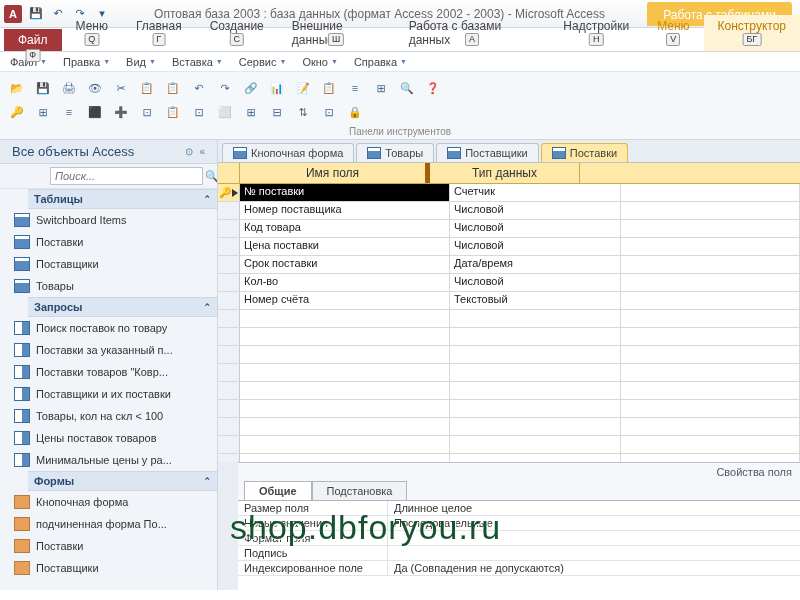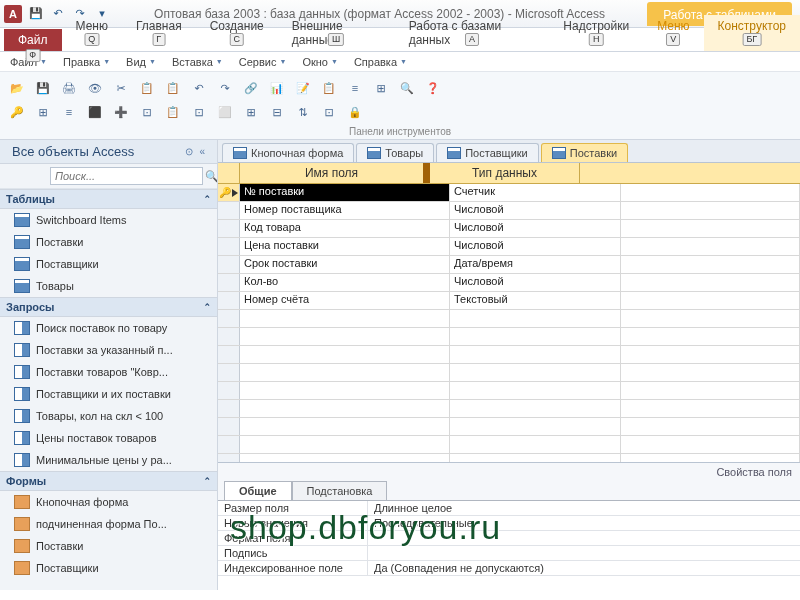--- a/index.html
+++ b/index.html
@@ -36,53 +36,53 @@
 
 .main { display: flex; height: calc(600px - 28px - 24px - 20px - 78px); }
 
 
 .navpane { width: 218px; border-right: 1px solid #cfd6e0; background: #f1f4f8; overflow: hidden; display: flex; flex-direction: column; }
 .nav-header { background: #e4ebf3; padding: 4px 12px; font-size: 13px; color: #2a4a72; display: flex; align-items: center; justify-content: space-between; border-bottom: 1px solid #cfd6e0; }
 .nav-header .chev { font-size: 10px; color: #5a7ca8; }
 .nav-search { display: flex; padding: 3px 4px; gap: 2px; background: #f1f4f8; border-bottom: 1px solid #dfe5ec; }
 .nav-search input { flex: 1; border: 1px solid #b9c4d2; padding: 2px 4px; font-size: 11px; font-style: italic; color: #888; background: #fff; margin-left: 46px; }
 .nav-search .sbtn { width: 18px; display: flex; align-items: center; justify-content: center; color: #5a7ca8; }
-.nav-group-hdr { background: #dce6f2; padding: 3px 6px; font-size: 11px; font-weight: bold; color: #2a4a72; display: flex; justify-content: space-between; align-items: center; border-top: 1px solid #cfd6e0; border-bottom: 1px solid #cfd6e0; }
+.nav-group-hdr { background: #dce6f2; padding: 3px 6px; font-size: 11px; font-weight: bold; color: #2a4a72; display: flex; justify-content: space-between; align-items: center; border-top: 1px solid #cfd6e0; border-bottom: 1px solid #cfd6e0; margin-left: 28px; }
 .nav-item { display: flex; align-items: center; gap: 6px; padding: 4px 8px 4px 14px; font-size: 11px; color: #333; }
 .nav-item .nicon { width: 16px; height: 14px; }
 .nav-item.table .nicon { background: linear-gradient(#fff,#fff) 0 0/100% 3px no-repeat, linear-gradient(#5a8bc0,#5a8bc0); border: 1px solid #3a6aa0; }
 .nav-item.query .nicon { background: linear-gradient(#fff,#fff) 0 0/50% 100% no-repeat, linear-gradient(#5a8bc0,#5a8bc0); border: 1px solid #3a6aa0; }
 .nav-item.form .nicon { background: #e8a05a; border: 1px solid #b87a3a; }
 
 
 .design { flex: 1; background: #e8edf3; display: flex; flex-direction: column; }
 .doc-tabs { height: 22px; display: flex; align-items: flex-end; padding: 2px 4px 0; gap: 2px; background: #e8edf3; }
 .doc-tab { display: flex; align-items: center; gap: 4px; padding: 3px 10px; background: #eef2f7; border: 1px solid #b9c4d2; border-bottom: none; border-radius: 3px 3px 0 0; font-size: 11px; color: #444; }
 .doc-tab.active { background: #ffe9a8; border-color: #e0b84a; }
 .doc-tab .ticon { width: 14px; height: 12px; background: linear-gradient(#fff,#fff) 0 0/100% 3px no-repeat, #5a8bc0; border: 1px solid #3a6aa0; }
 
 .design-grid { flex: 1; background: #fff; border-top: 1px solid #b9c4d2; overflow: hidden; display: flex; flex-direction: column; }
 .grid-header { display: flex; background: #ffe9a8; border-bottom: 1px solid #caa94a; }
 .grid-header .rowsel { width: 22px; border-right: 1px solid #caa94a; }
 .grid-header .col { text-align: center; padding: 3px 0; font-size: 12px; color: #333; }
-.grid-header .col1 { width: 190px; border-right: 7px solid #a16207; }
+.grid-header .col1 { width: 190px; border-right: 5px solid #a16207; }
 .grid-header .col2 { width: 150px; border-right: 1px solid #caa94a; }
 .grid-body { flex: 1; overflow: auto; }
 .grid-row { display: flex; height: 18px; border-bottom: 1px solid #d8d8d8; }
 .grid-row .rowsel { width: 22px; background: #eef2f7; border-right: 1px solid #c4cbd4; display: flex; align-items: center; justify-content: center; }
 .grid-row .cell { padding: 1px 4px; font-size: 11px; color: #222; border-right: 1px solid #d8d8d8; }
 .grid-row .cell1 { width: 210px; }
 .grid-row .cell2 { width: 171px; }
 .grid-row.selected .cell1 { background: #000; color: #fff; }
 .grid-row.selected .rowsel { background: #ffe9a8; }
 .keyicon { font-size: 10px; color: #caa030; }
 .rowptr { width: 0; height: 0; border-top: 4px solid transparent; border-bottom: 4px solid transparent; border-left: 6px solid #333; }
 
 
-.propsheet { height: 128px; border-top: 1px solid #b9c4d2; background: #f5f7fa; display: flex; flex-direction: column; }
+.propsheet { height: 128px; border-top: 1px solid #b9c4d2; background: #f5f7fa; display: flex; flex-direction: column; margin-left: 20px; }
 .propsheet-title { text-align: right; font-size: 11px; color: #556; padding: 3px 8px; }
 .prop-tabs { display: flex; padding: 0 6px; }
 .prop-tab { padding: 3px 14px; font-size: 11px; border: 1px solid #b0b6c0; border-bottom: none; background: #f0f2f5; color: #444; }
 .prop-tab.active { background: #fff; font-weight: bold; }
 .prop-grid { flex: 1; background: #fff; border-top: 1px solid #b0b6c0; overflow: auto; }
 .prop-row { display: flex; border-bottom: 1px solid #e0e3e8; font-size: 11px; }
 .prop-row .pl { width: 150px; padding: 1px 6px; border-right: 1px solid #e0e3e8; color: #333; }
 .prop-row .pv { padding: 1px 6px; color: #333; }
 
 

